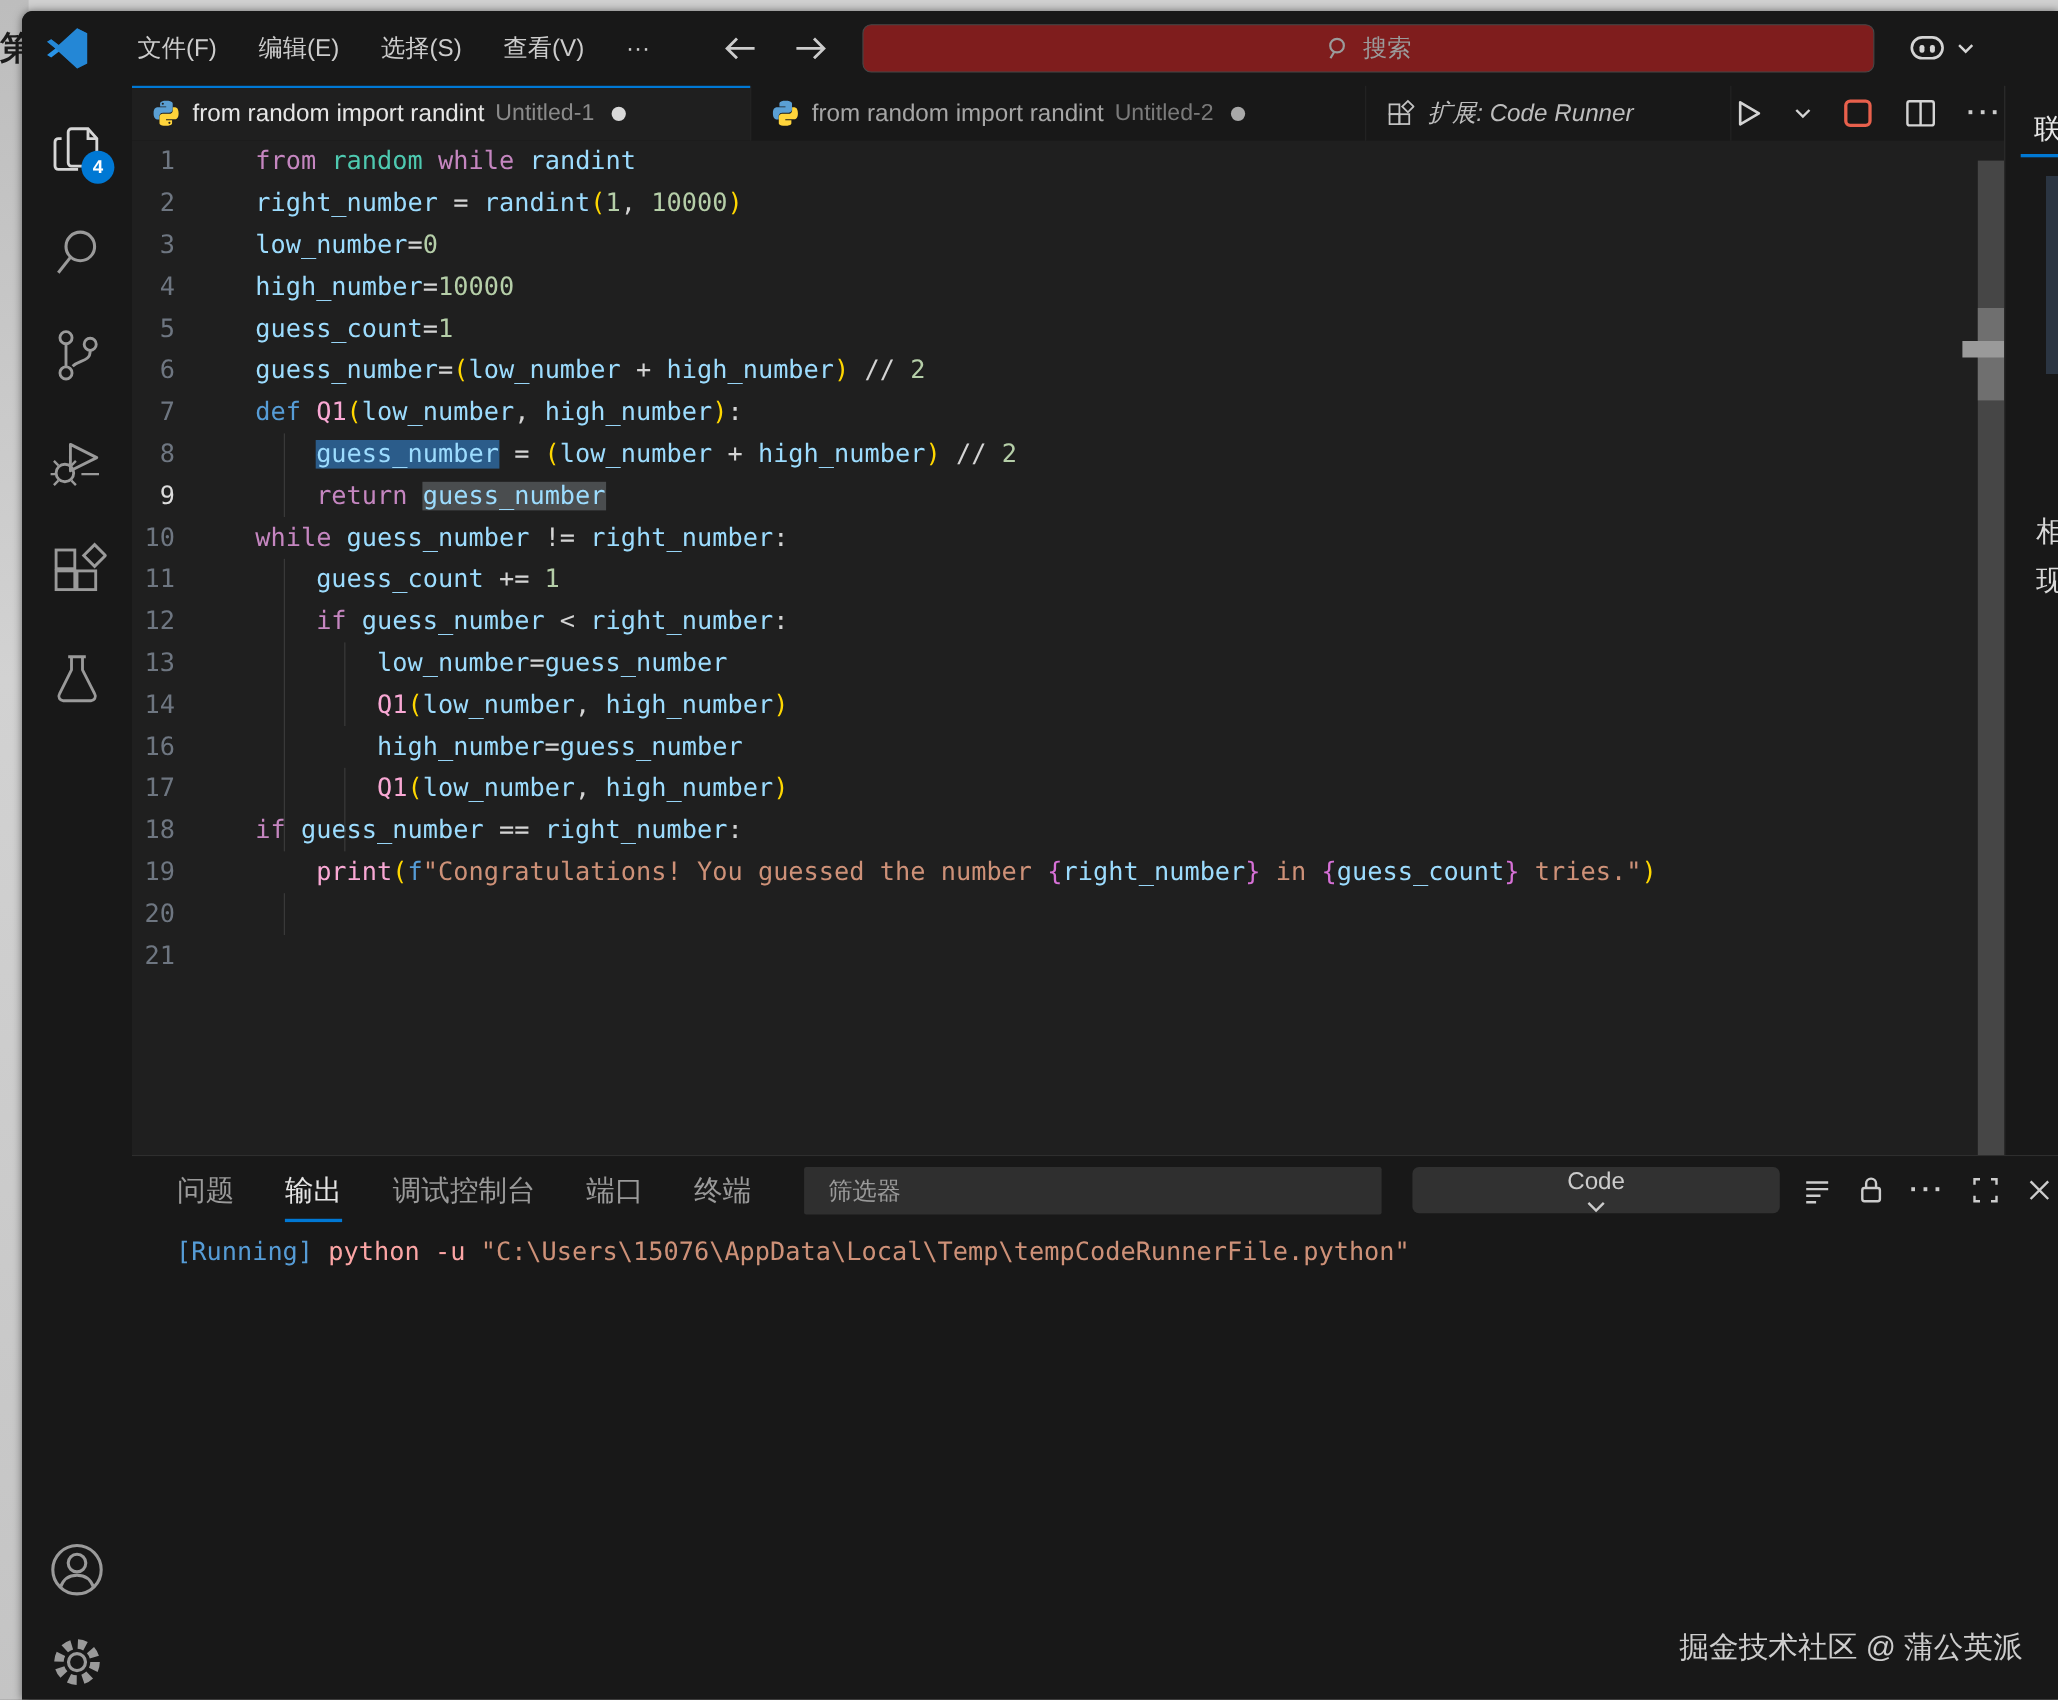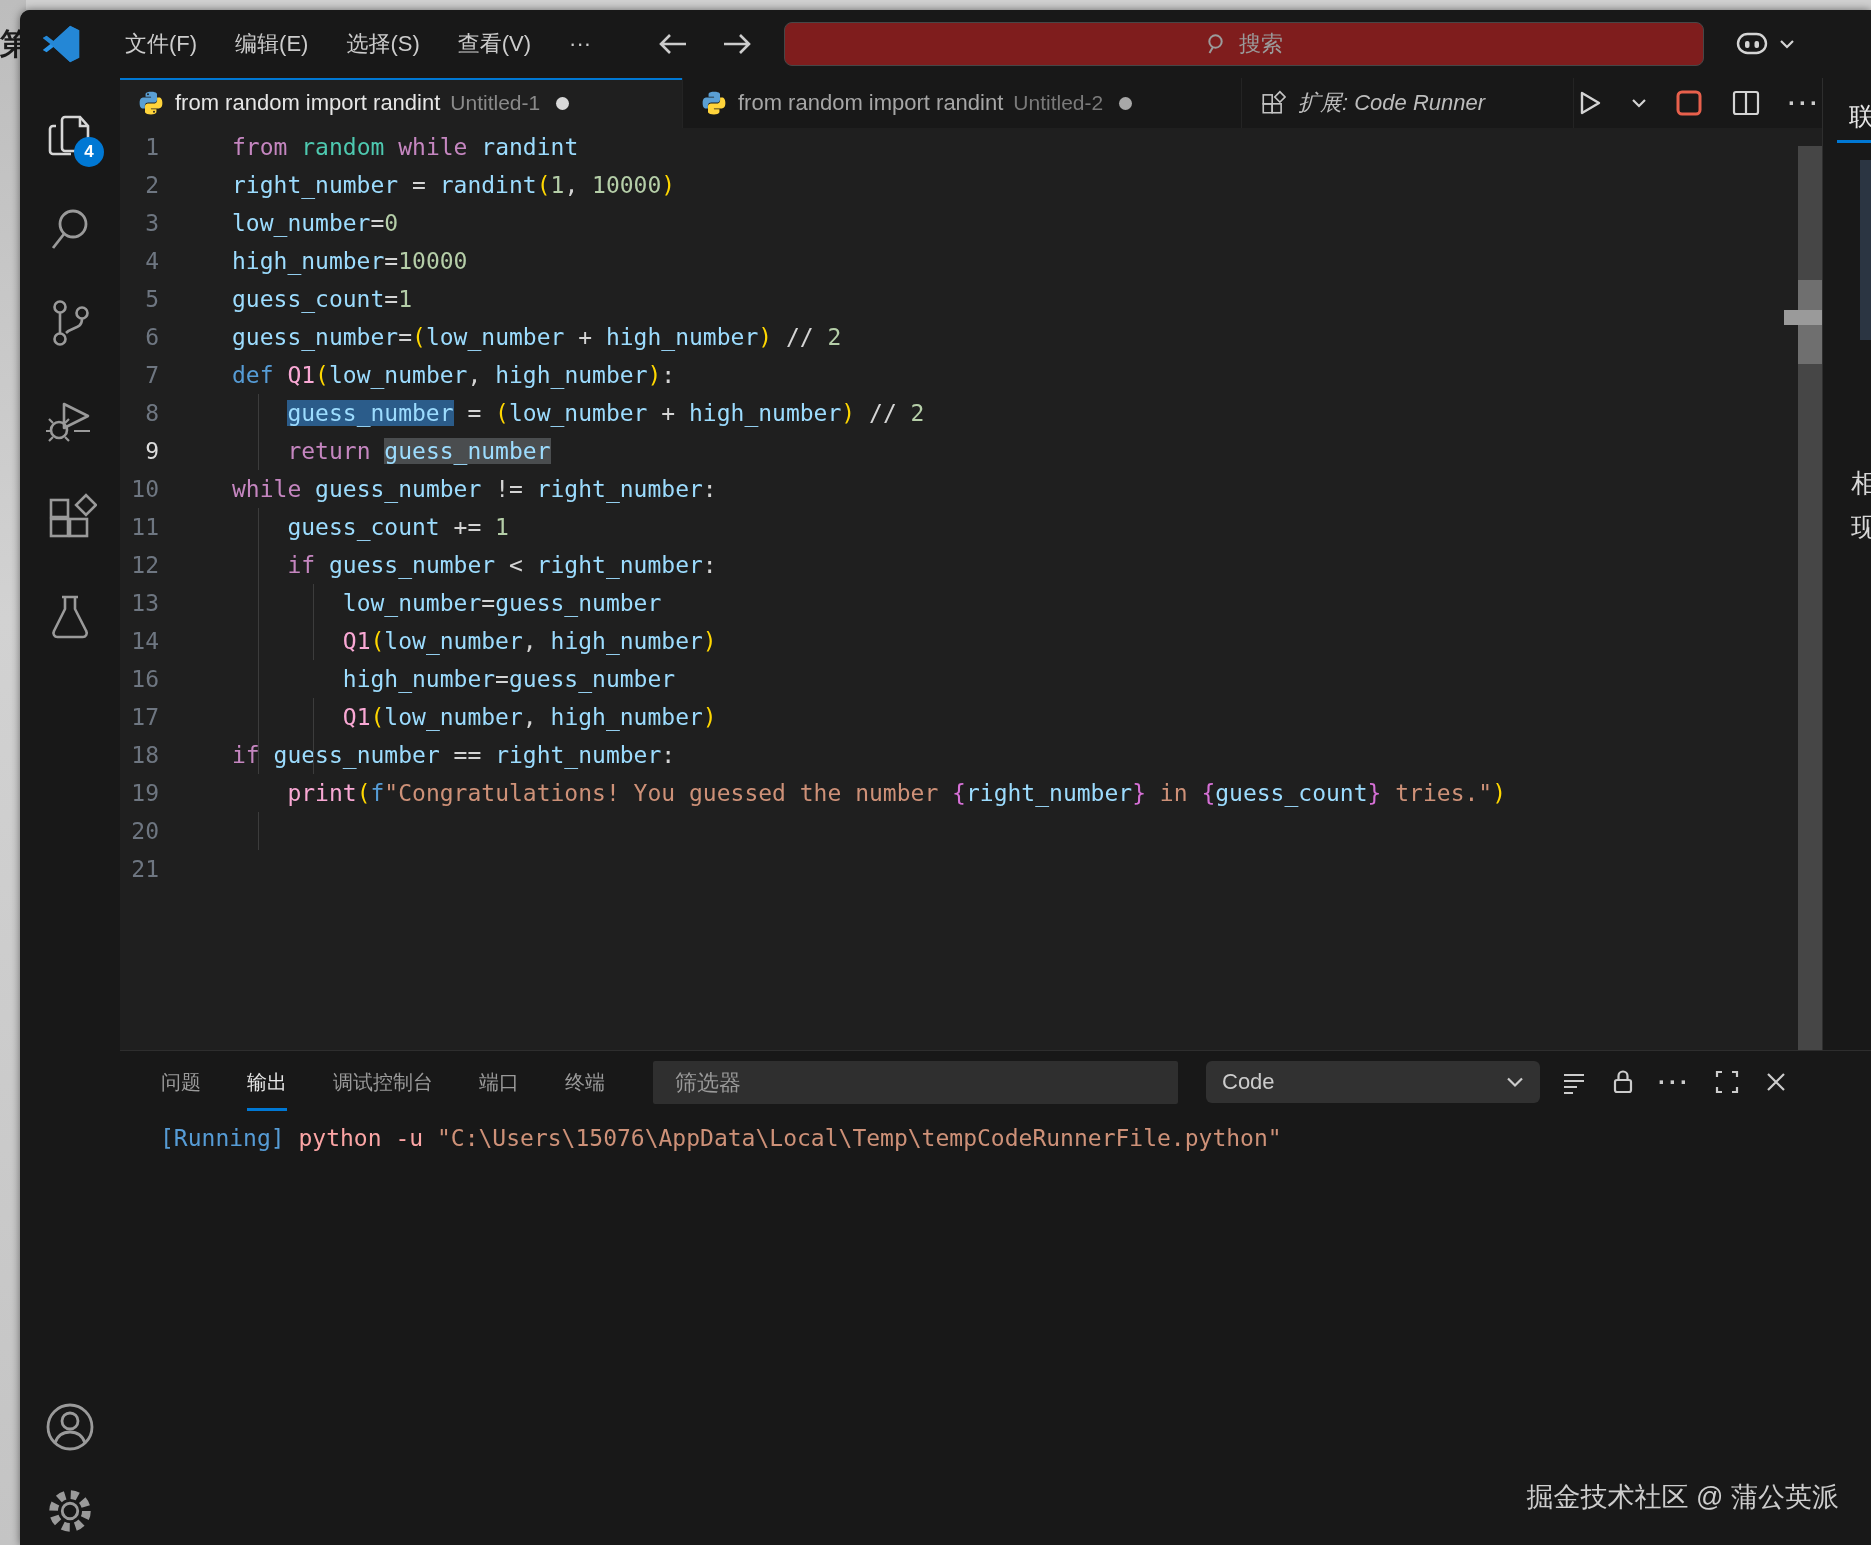--- a/index.html
+++ b/index.html
@@ -67,28 +67,28 @@
   
   .second-group { position:absolute; right:0; top:68px; width:49px; height:972px; background:#181818; border-left:1px solid #2e2e2e; overflow:hidden; }
   .sg-tab-char { position:absolute; left:26px; top:22px; font-size:25px; color:#e8e8e8; white-space:nowrap; }
   .sg-underline { position:absolute; left:14px; top:62px; width:60px; height:3px; background:#0078d4; }
   .sg-slider { position:absolute; left:37px; top:82px; width:20px; height:180px; background:#2b3542; }
   .sg-char { position:absolute; left:28px; font-size:26px; color:#d8d8d8; white-space:nowrap; }
 
   
   .panel { position:absolute; left:100px; right:0; top:1040px; bottom:0; background:#181818; border-top:1px solid #2e2e2e; }
   .panel-header { position:absolute; left:0; top:0; right:0; height:62px; display:flex; align-items:center; }
-  .ptab { font-size:20px; color:#9a9a9a; margin-left:46px; position:relative; height:62px; line-height:62px; }
+  .ptab { font-size:26px; color:#9a9a9a; margin-left:46px; position:relative; height:62px; line-height:62px; }
   .ptab:first-child { margin-left:41px; }
   .ptab.active { color:#e6e6e6; }
   .ptab.active::after { content:""; position:absolute; left:0; right:0; bottom:2px; height:3px; background:#0078d4; }
   .pfilter { width:525px; height:43px; margin-left:48px; background:#2f2f2f; border-radius:2px;
     color:#9a9a9a; font-size:22px; line-height:43px; padding-left:22px; }
   .pselect { width:334px; height:42px; margin-left:28px; background:#313131; border-radius:6px;
-    color:#cccccc; font-size:22px; display:flex; align-items:center; padding:0 16px; }
+    color:#cccccc; font-size:22px; display:flex; align-items:center; padding:0 16px;flex-direction:column; }
   .pselect .sel-label { flex:1; }
   .picons { display:flex; align-items:center; gap:22px; margin-left:20px; color:#cccccc; }
   .output-line { position:absolute; left:40px; top:68px; font-family:"DejaVu Sans Mono",monospace; font-size:23px; line-height:38px; white-space:pre; }
   .out-blue { color:#569CD6; } .out-plain { color:#fca5a5; } .out-str { color:#CE9178; }
   .watermark { position:absolute; right:32px; top:428px; font-size:27px; color:#cdcdcd; }
 
   svg { display:block; }
 </style>
 </head>
 <body>

